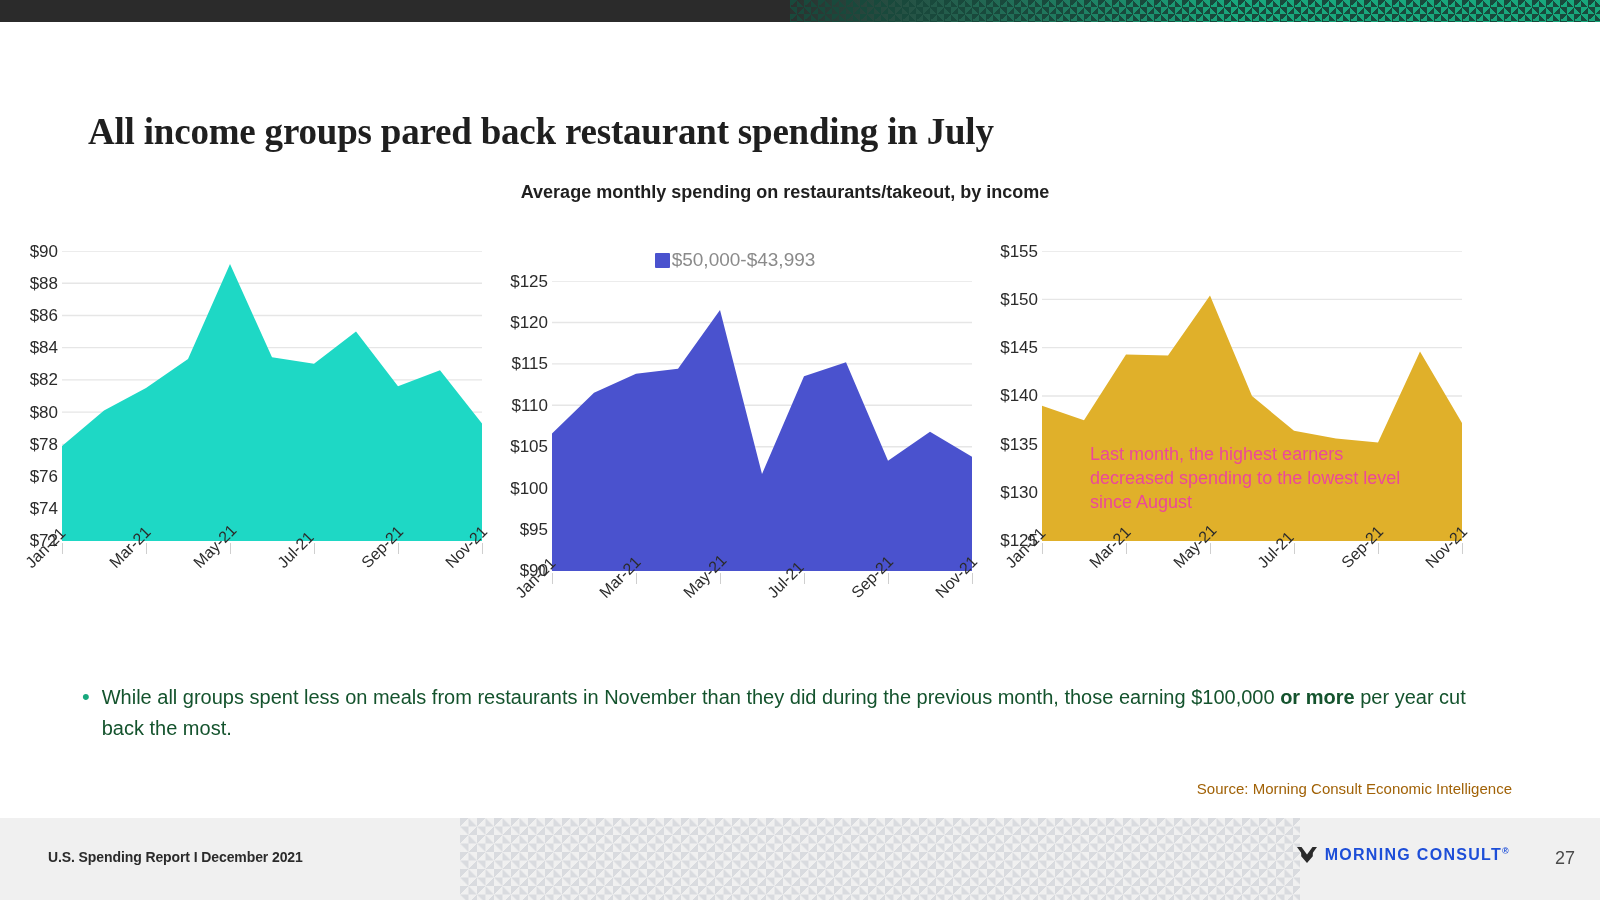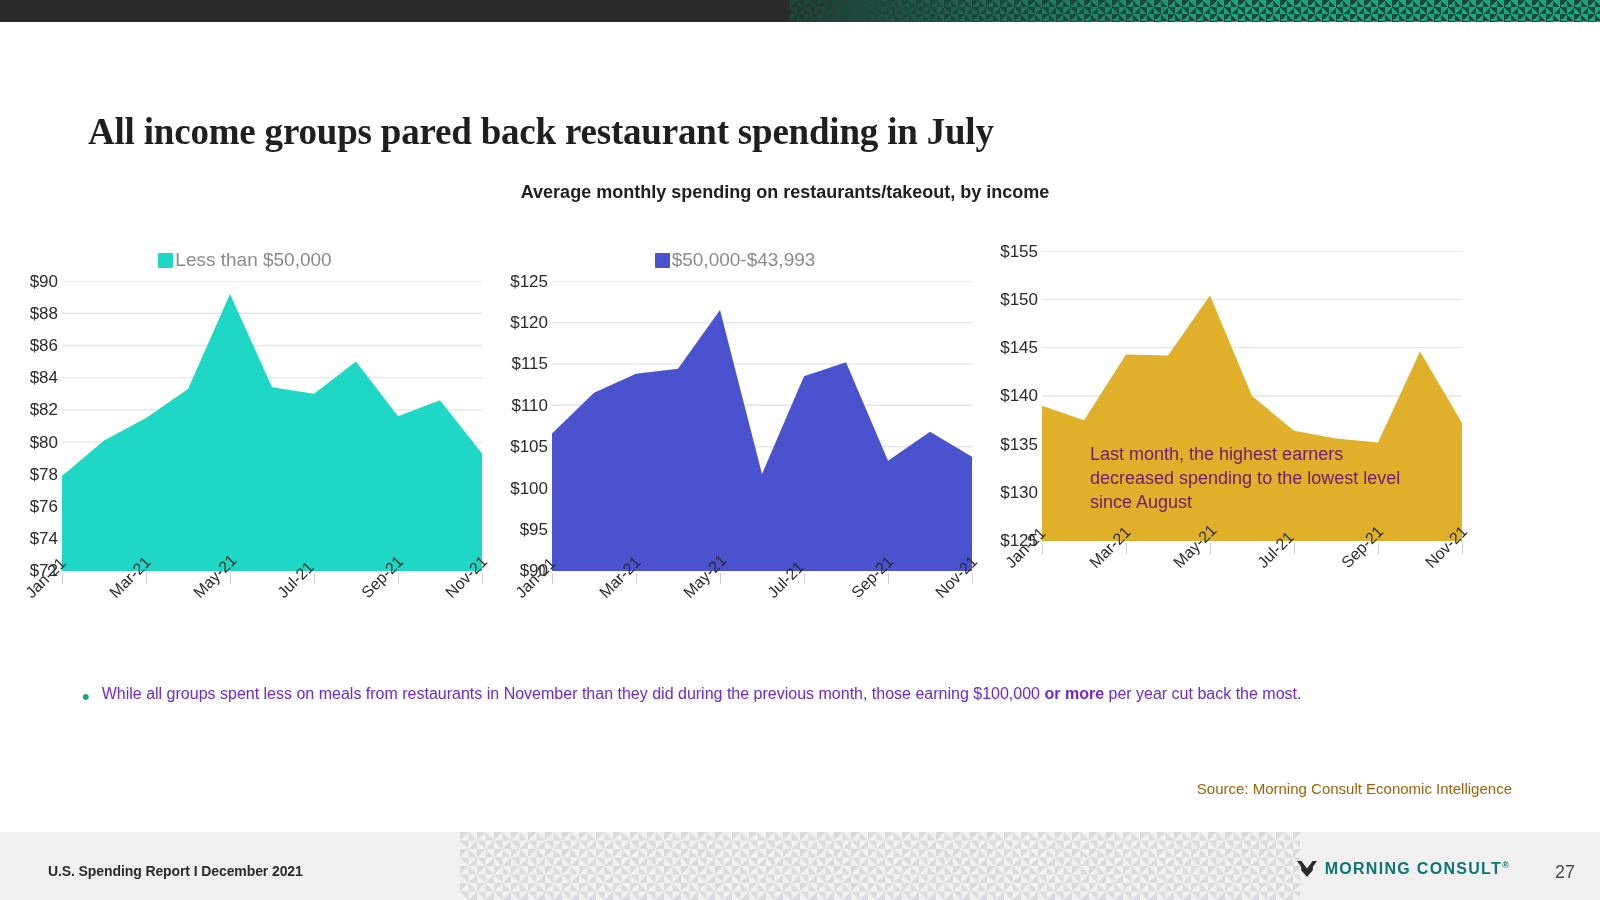--- a/index.html
+++ b/index.html
@@ -126,57 +126,57 @@
     position: absolute;
     top: 0; width: 1px; height: 11px;
     background: #cfcfcf;
   }
   .callout {
     position: absolute;
     left: 110px; top: 192px;
     width: 330px;
     font-size: 18px;
     line-height: 1.32;
-    color: #701a75;
+    color: #ec4899;
   }
 
   
   #bullet-block {
     position: absolute;
     left: 82px; top: 682px;
     width: 1400px;
     display: flex;
     gap: 12px;
   }
   #bullet-dot {
     color: #18a87d;
     font-size: 22px;
     line-height: 1.35;
     flex: 0 0 auto;
   }
   #bullet-text {
-    font-size: 16px;
+    font-size: 20px;
     line-height: 1.55;
-    color: #6d28d9;
+    color: #14532d;
   }
   #bullet-text b { font-weight: bold; }
 
   
   #source-line {
     position: absolute;
     right: 88px; top: 780px;
     font-size: 15px;
     color: #a16207;
   }
 
   
   #footer-bar {
     position: absolute;
     left: 0; bottom: 0;
-    width: 1600px; height: 68px;
+    width: 1600px; height: 82px;
     background: #f0f0f0;
   }
   #footer-pattern {
     position: absolute;
     left: 460px; top: 0;
     width: 840px; height: 82px;
     background-image:
       linear-gradient(135deg, #d6d8dd 25%, transparent 25%, transparent 75%, #d6d8dd 75%),
       linear-gradient(45deg, #d6d8dd 25%, transparent 25%, transparent 75%, #d6d8dd 75%),
       linear-gradient(90deg, rgba(240,240,240,0.55) 0%, rgba(240,240,240,0.15) 30%, rgba(240,240,240,0.45) 65%, rgba(240,240,240,0.9) 100%);
@@ -193,21 +193,21 @@
   }
   #footer-logo {
     position: absolute;
     right: 90px; top: 28px;
     display: flex; align-items: center; gap: 8px;
   }
   #logo-mark { display: block; }
   #logo-text {
     font-size: 16px; font-weight: bold;
     letter-spacing: 1.3px;
-    color: #0f766e;
+    color: #1d4ed8;
   }
   #logo-reg { font-size: 9px; vertical-align: super; }
   #page-number {
     position: absolute;
     right: 25px; top: 30px;
     font-size: 18px;
     color: #4a4a4a;
   }
 </style>
 </head>
@@ -217,24 +217,20 @@
   <div id="banner-dark"></div>
   <div id="banner-pattern"></div>
 </div>
 
 <h1 id="slide-title">All income groups pared back restaurant spending in July</h1>
 
 <div id="charts-header">Average monthly spending on restaurants/takeout, by income</div>
 
 <div id="charts-row">
     <div class="chart-block">
-      <div class="chart-legend">
-        <span class="legend-swatch" style="background: rgb(30, 216, 197);"></span>
-        <span>Less than $50,000</span>
-      </div>
       <div class="chart-body">
         <div class="y-axis">
           <div class="y-tick">$90</div>
           <div class="y-tick">$88</div>
           <div class="y-tick">$86</div>
           <div class="y-tick">$84</div>
           <div class="y-tick">$82</div>
           <div class="y-tick">$80</div>
           <div class="y-tick">$78</div>
           <div class="y-tick">$76</div>

